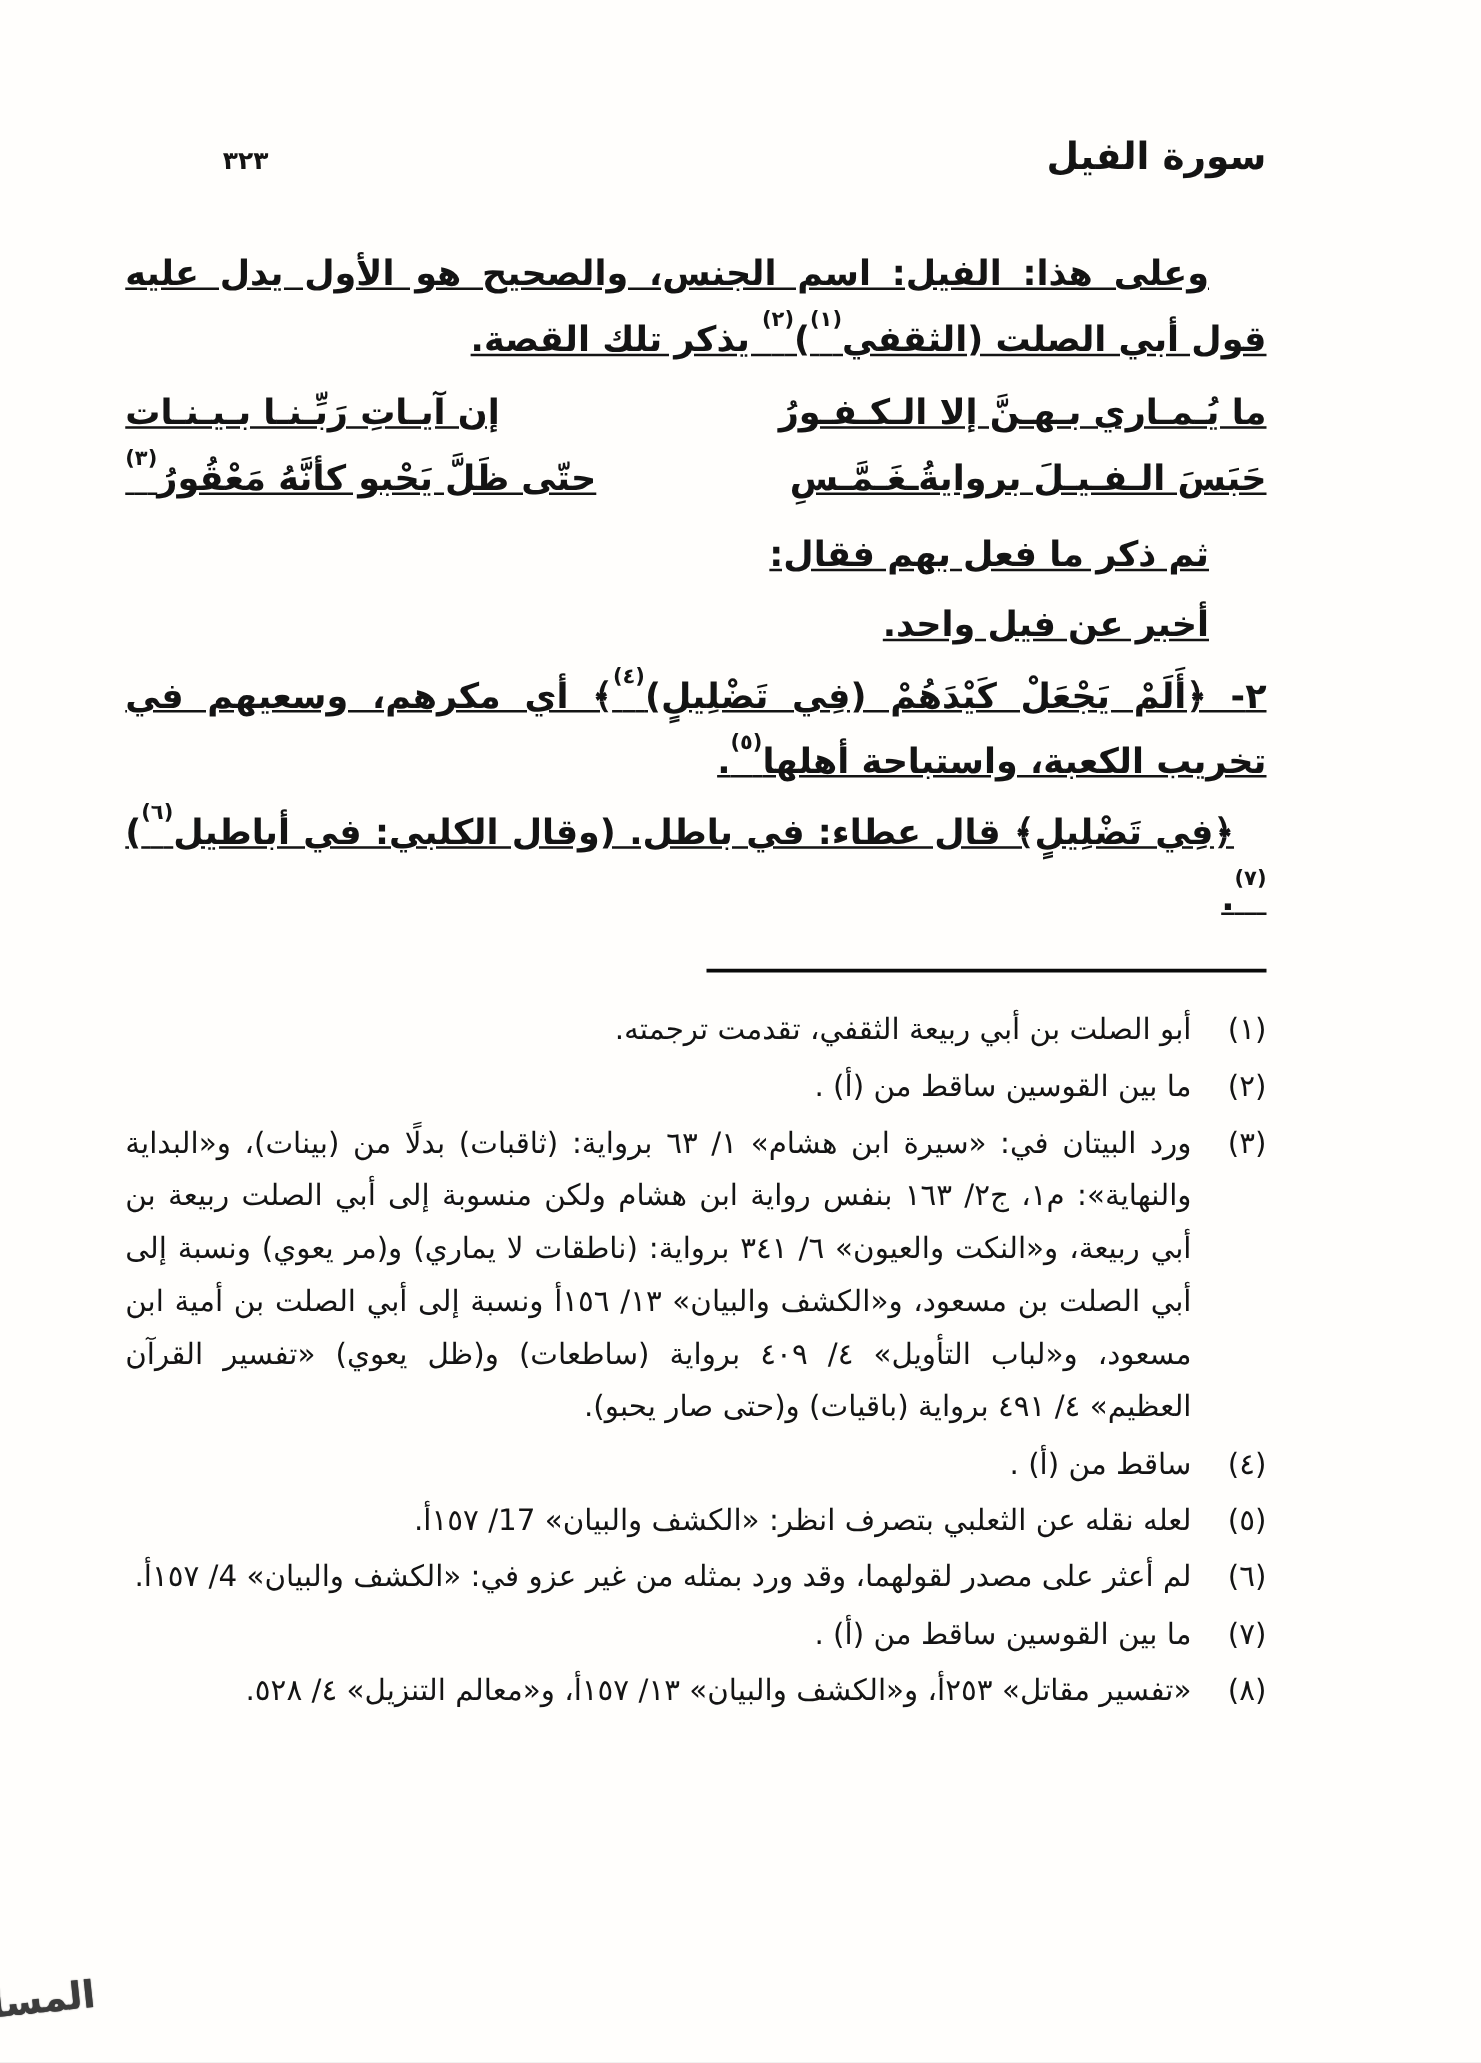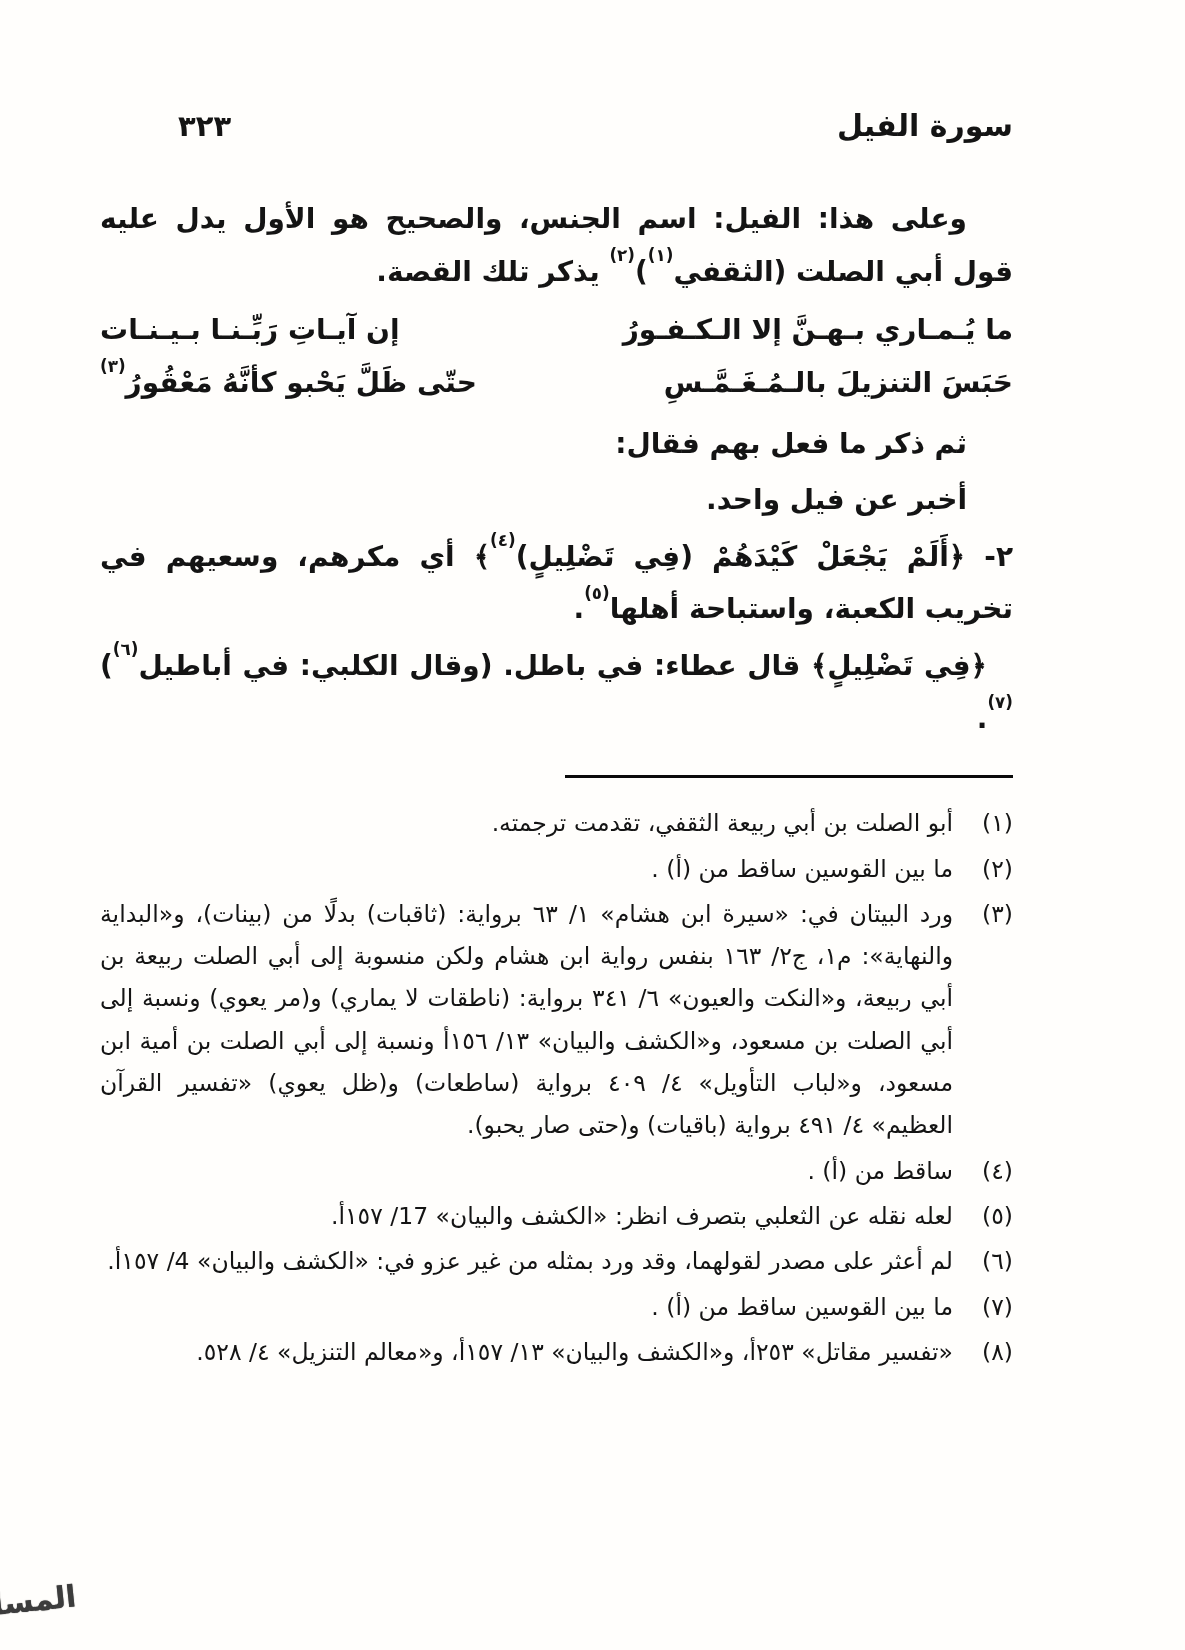--- a/index.html
+++ b/index.html
@@ -24,27 +24,28 @@
   .page-header {
     display: flex;
     justify-content: space-between;
     align-items: baseline;
     padding-left: 78px;
     margin-bottom: 50px;
     font-size: 30px;
     font-weight: bold;
   }
   .surah-title { letter-spacing: 0.5px; }
-  .page-number { font-size: 29px; }
+  .page-number { font-size: 20px; }
   
   .body-text {
     font-size: 28px;
     font-weight: bold;
     line-height: 1.88;
     text-align: justify;
+    text-decoration: underline;
   }
   .para { margin: 0 0 4px 0; }
   .indent { text-indent: 46px; }
   .small-indent { text-indent: 26px; }
   sup.fn-ref {
     font-size: 0.60em;
     line-height: 0;
     position: relative;
     top: -0.55em;
     font-weight: bold;
@@ -109,21 +110,21 @@
   <main class="body-text">
 
     <p class="para indent"><span>وعلى هذا: الفيل: اسم الجنس، والصحيح هو الأول يدل عليه قول أبي الصلت (الثقفي</span><sup class="fn-ref">(١)</sup><span>)</span><sup class="fn-ref">(٢)</sup><span> يذكر تلك القصة.</span></p>
 
     <div class="poem">
       <div class="poem-line">
         <span class="hemistich">ما يُـمـاري بـهـنَّ إلا الـكـفـورُ</span>
         <span class="hemistich">إن آيـاتِ رَبِّـنـا بـيـنـات</span>
       </div>
       <div class="poem-line">
-        <span class="hemistich">حَبَسَ التنزيلَ بالـمُـغَـمَّـسِ</span>
+        <span class="hemistich">حَبَسَ الـفـيـلَ بروايةُـغَـمَّـسِ</span>
         <span class="hemistich"><span>حتّى ظَلَّ يَحْبو كأنَّهُ مَعْقُورُ</span><sup class="fn-ref">(٣)</sup></span>
       </div>
     </div>
 
     <p class="para indent">ثم ذكر ما فعل بهم فقال:</p>
 
     <p class="para indent">أخبر عن فيل واحد.</p>
 
     <p class="para"><span>٢- ﴿أَلَمْ يَجْعَلْ كَيْدَهُمْ (فِي تَضْلِيلٍ)</span><sup class="fn-ref">(٤)</sup><span>﴾ أي مكرهم، وسعيهم في تخريب الكعبة، واستباحة أهلها</span><sup class="fn-ref">(٥)</sup><span>.</span></p>
 

